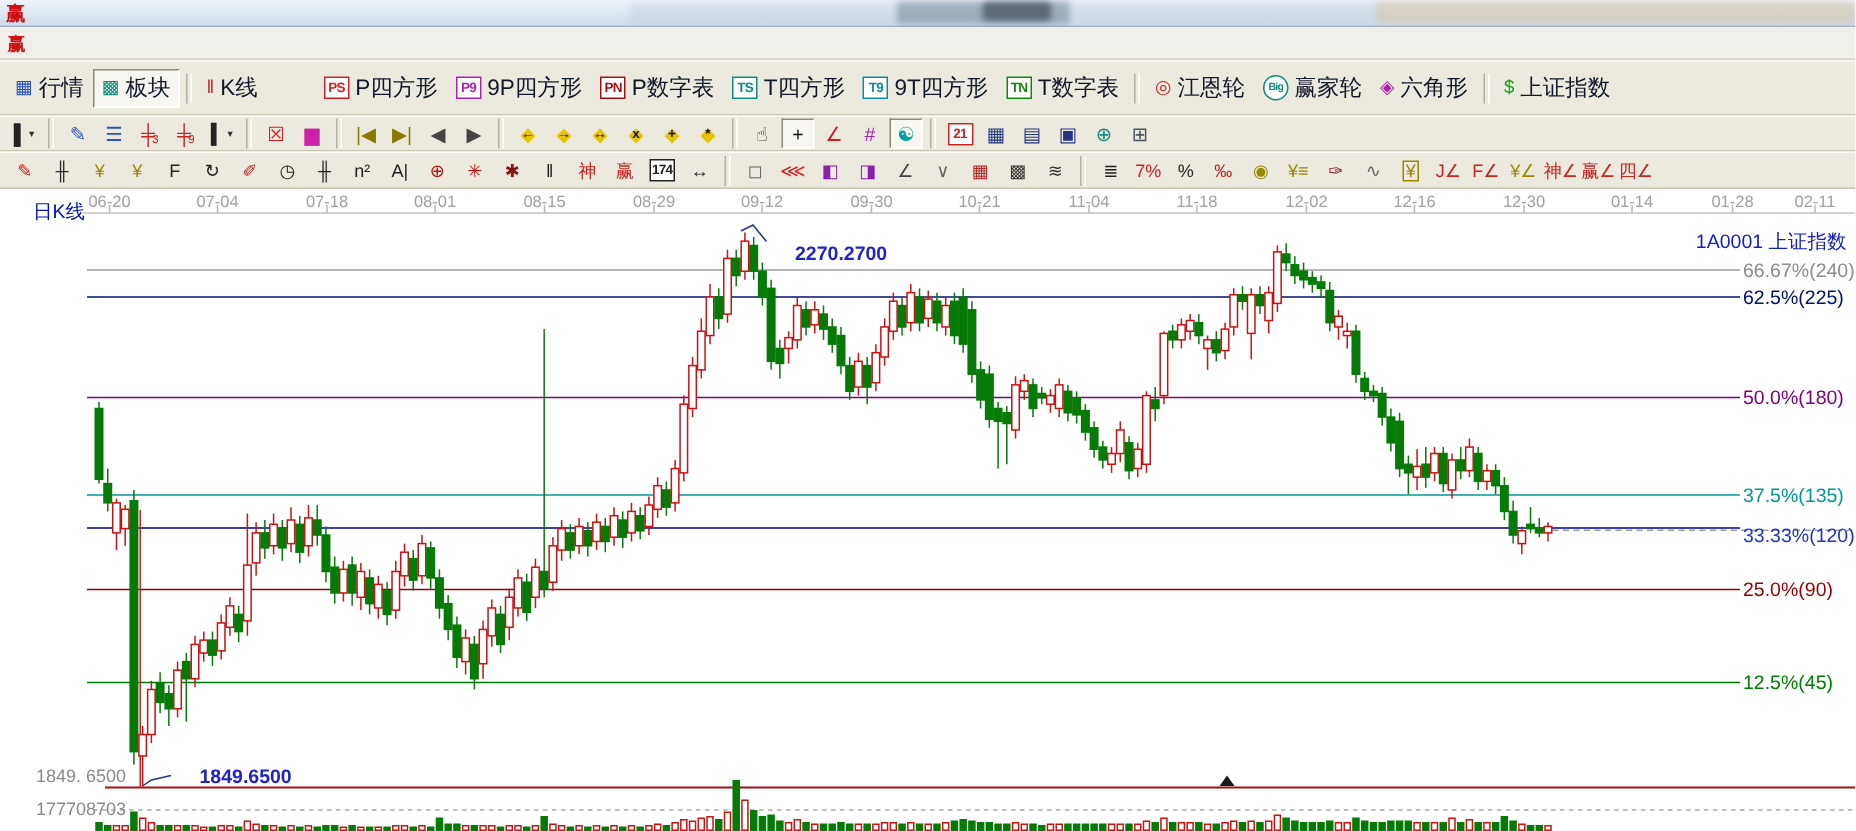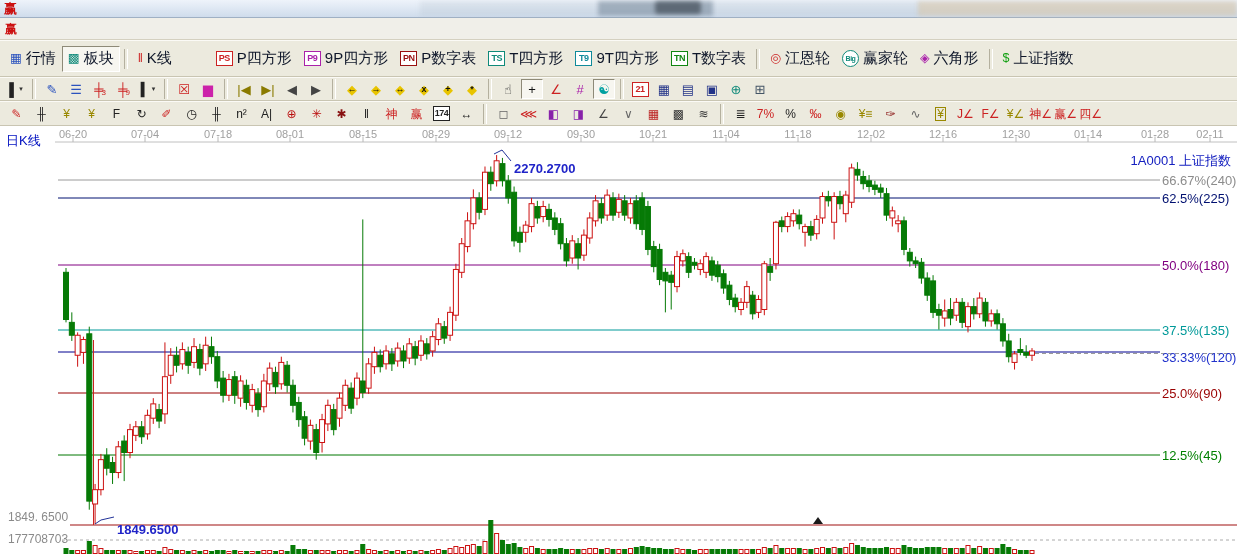--- a/index.html
+++ b/index.html
@@ -42,25 +42,25 @@
   .badge{display:inline-flex;align-items:center;justify-content:center;border:1px solid;
     font-size:9px;font-weight:bold;width:15px;height:13px;line-height:1;letter-spacing:-.5px;background:#fff;}
   .badge.round{border-radius:50%;width:15px;height:15px;font-size:7px;}
   .blabel{font-size:15px;color:#0f172a;}
   .dd{font-size:7px;color:#333;margin-left:1px;}
   .sub{font-size:8px;margin-left:-2px;margin-top:6px;}
   .ov{position:absolute;font-size:9px;font-weight:bold;color:#111;line-height:1;}
   
   .chart{position:absolute;left:0;top:126px;width:1237px;height:428px;background:#ffffff;}
   .chart svg{position:absolute;left:0;top:0;pointer-events:none;}
-  .lbl{position:absolute;white-space:nowrap;}
+  .lbl{position:absolute;white-space:nowrap;margin-left:16px;}
   .lbl.mode{left:6px;top:6px;font-size:13px;color:#0010c0;}
   .lbl.sym{right:6px;top:26px;font-size:13px;color:#1520c0;}
   .lbl.peak{left:514px;top:35px;font-size:13px;font-weight:600;color:#2024c8;}
-  .lbl.lowann{left:117px;top:396px;font-size:13px;font-weight:600;color:#2024c8;}
+  .lbl.lowann{left:117px;top:384px;font-size:13px;font-weight:600;color:#2024c8;}
   .lbl.axis1849{left:8px;top:384px;font-size:12px;color:#8a8a8a;}
   .lbl.axisvol{left:8px;top:406px;font-size:12px;color:#8a8a8a;}
 </style>
 </head>
 <body>
 
 <div class="titlebar">
   <span class="logo">赢</span>
   <div class="ghost g4"></div>
   <div class="ghost g1"></div>

